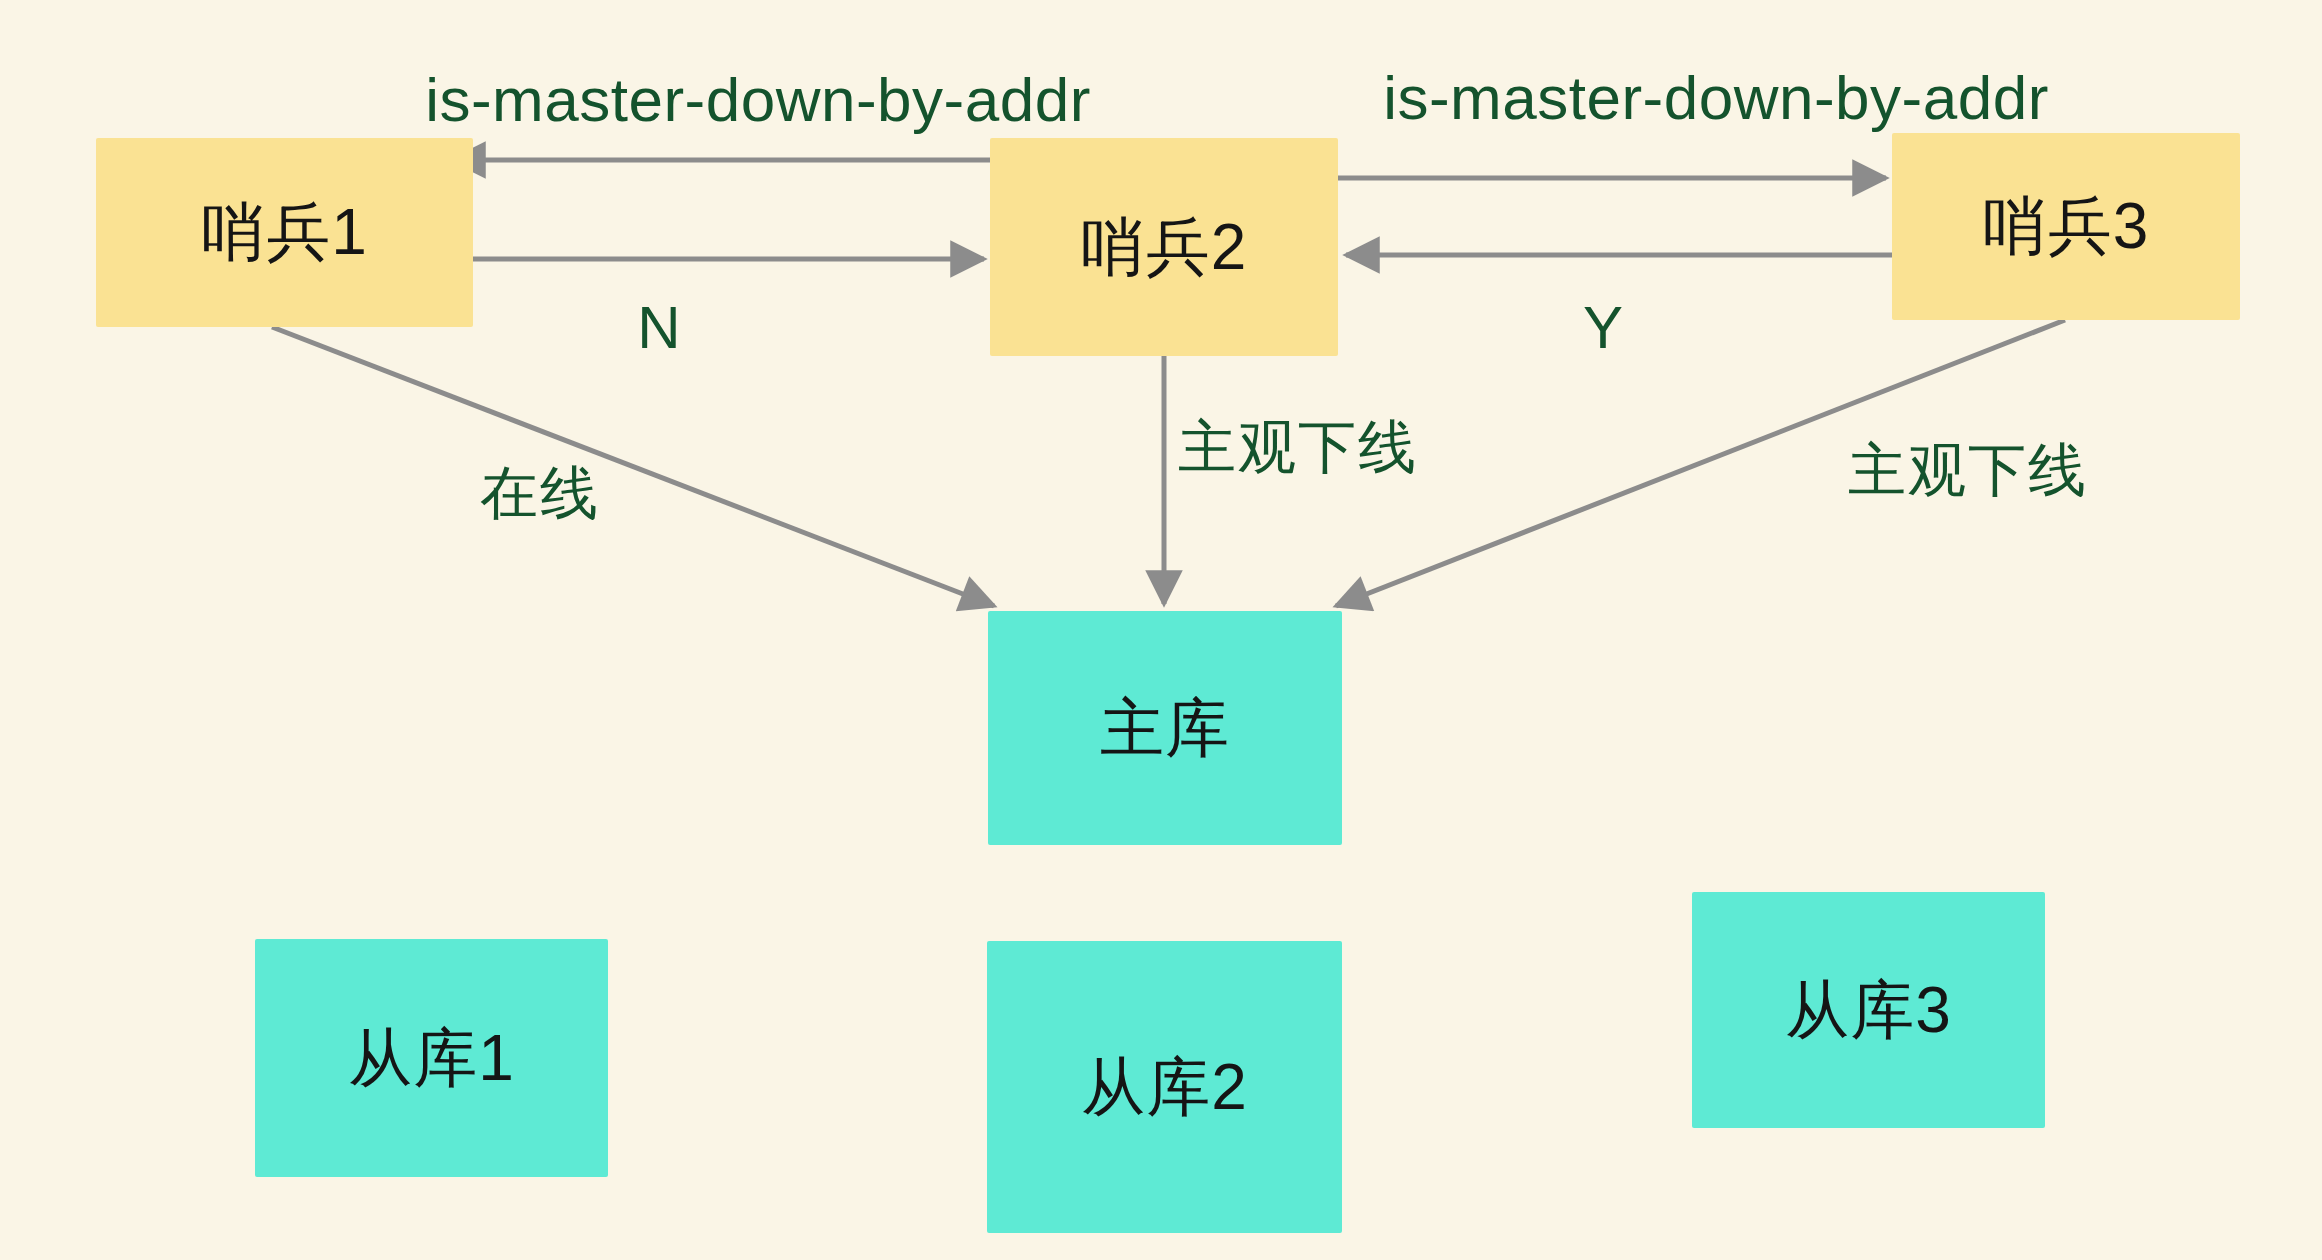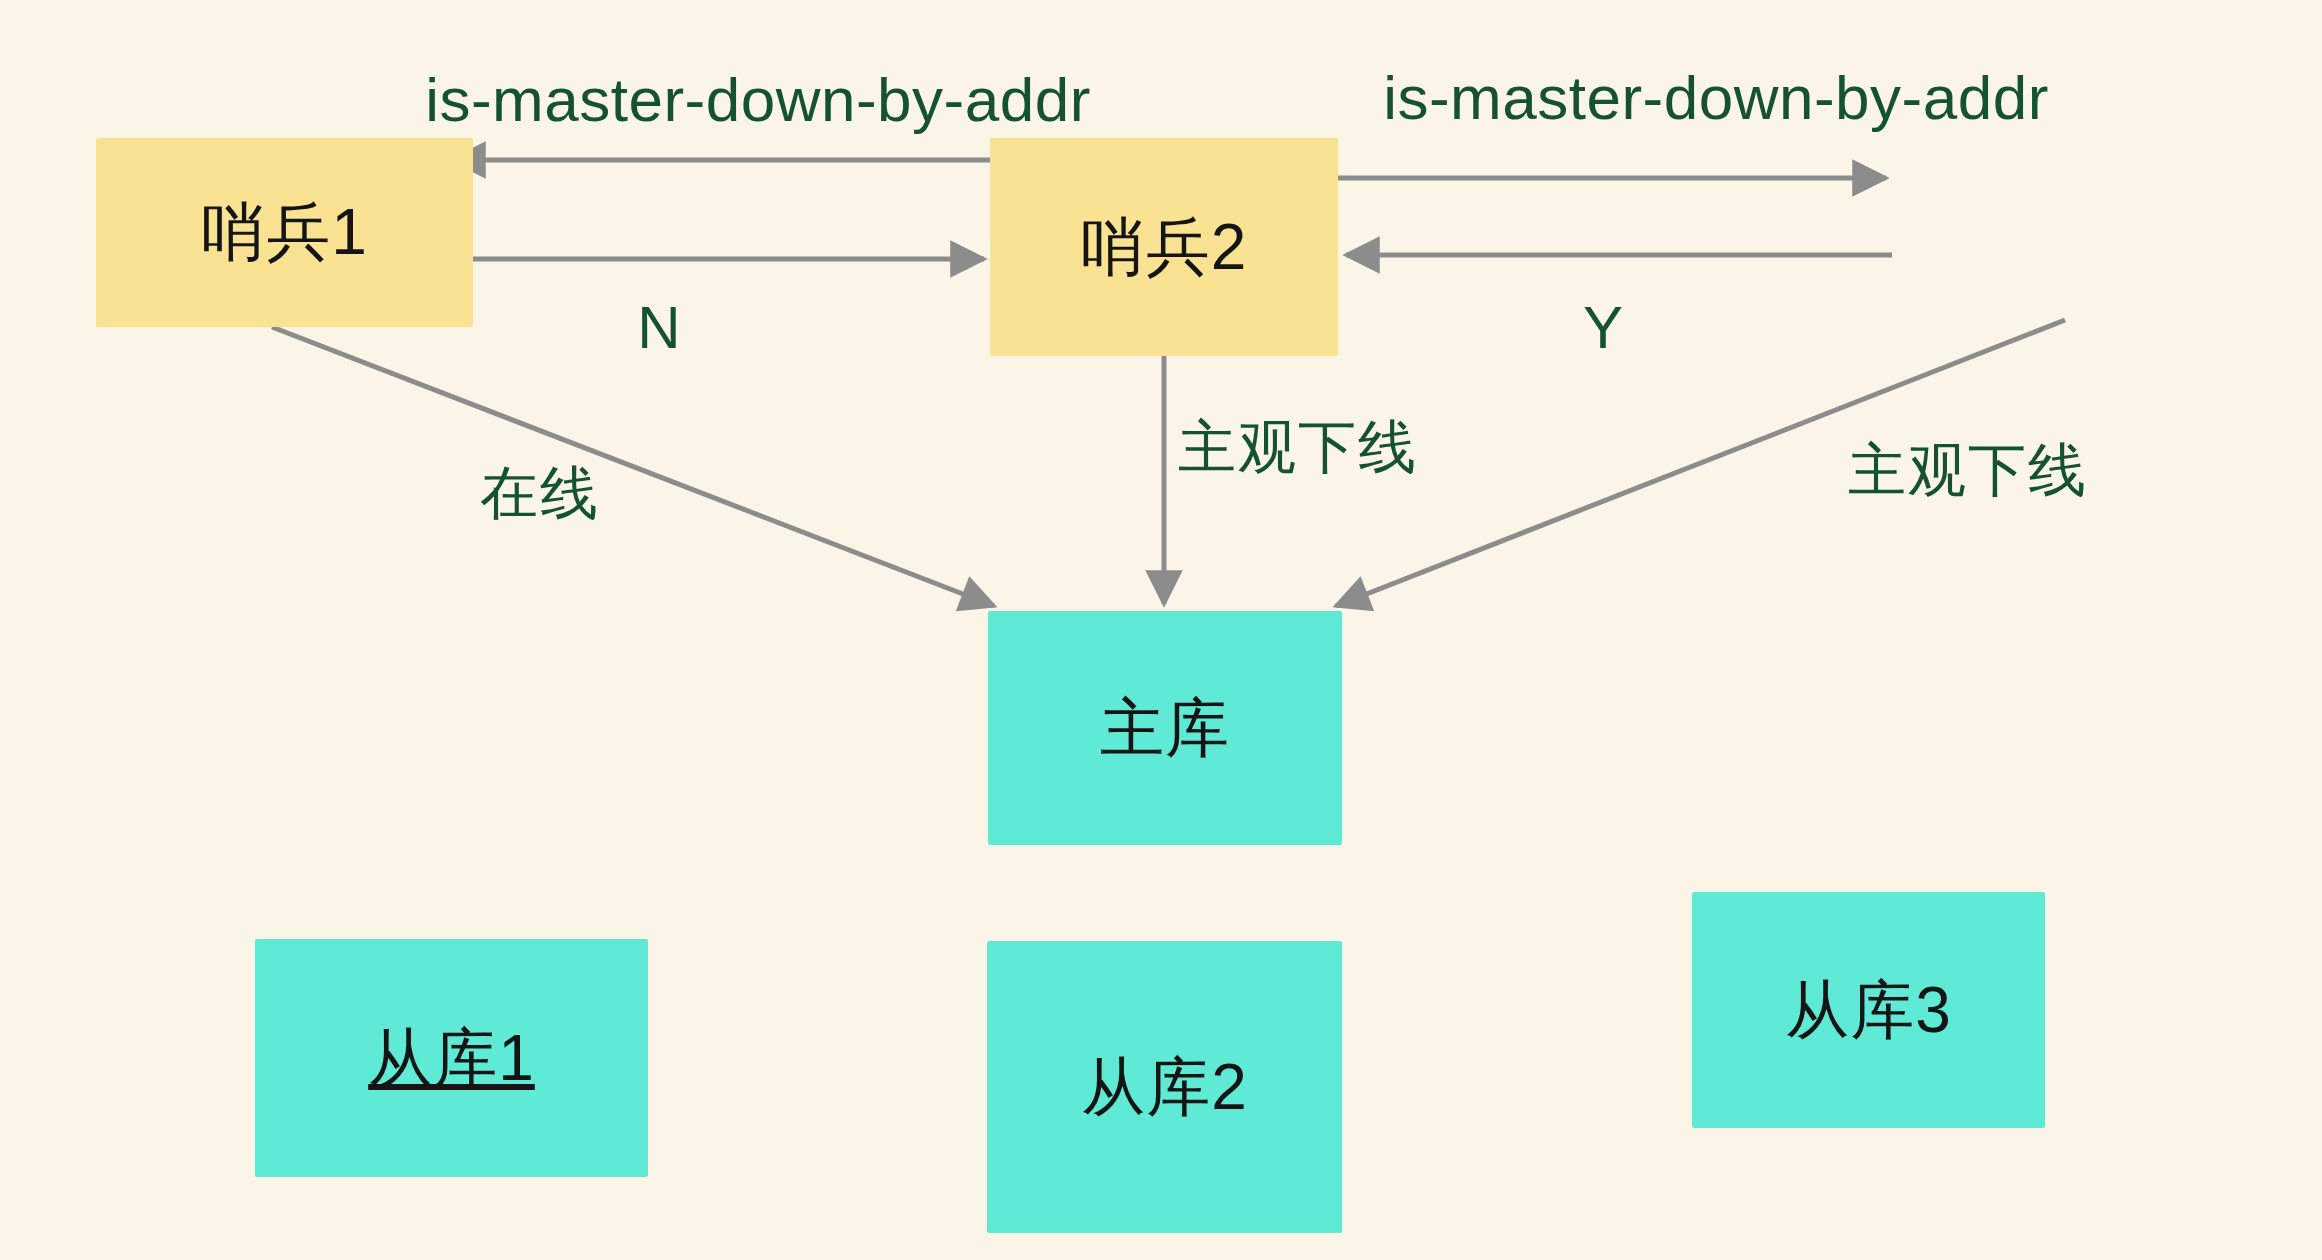--- a/index.html
+++ b/index.html
@@ -61,24 +61,25 @@
     <line x1="1892" y1="255" x2="1346" y2="255" stroke="#8C8C8C" stroke-width="5" marker-end="url(#arrowhead)"></line>
     <line x1="272" y1="327" x2="994" y2="606" stroke="#8C8C8C" stroke-width="5" marker-end="url(#arrowhead)"></line>
     <line x1="1164" y1="325" x2="1164" y2="604" stroke="#8C8C8C" stroke-width="5" marker-end="url(#arrowhead)"></line>
     <line x1="2065" y1="320" x2="1336" y2="606" stroke="#8C8C8C" stroke-width="5" marker-end="url(#arrowhead)"></line>
   </svg>
 
   <div class="node sentinel" style="left:96px; top:138px; width:377px; height:189px;">哨兵1</div>
 
   <div class="node sentinel" style="left:990px; top:138px; width:348px; height:218px;">哨兵2</div>
 
+  <div class="node sentinel" style="left:1892px; top:133px; width:348px; height:187px;">哨兵3</div>
 
   <div class="node db" style="left:988px; top:611px; width:354px; height:234px;">主库</div>
 
-  <div class="node db" style="left:255px; top:939px; width:393px; height:238px;text-decoration:underline;">从库1</div>
+  <div class="node db" style="left:255px; top:939px; width:353px; height:238px;">从库1</div>
 
   <div class="node db" style="left:987px; top:941px; width:355px; height:292px;">从库2</div>
 
   <div class="node db" style="left:1692px; top:892px; width:353px; height:236px;">从库3</div>
 
   <div class="edge-label protocol-label" style="left:758px; top:99px;">is-master-down-by-addr</div>
 
   <div class="edge-label protocol-label" style="left:1716px; top:97px;">is-master-down-by-addr</div>
 
   <div class="edge-label vote-label" style="left:659px; top:327px;">N</div>

